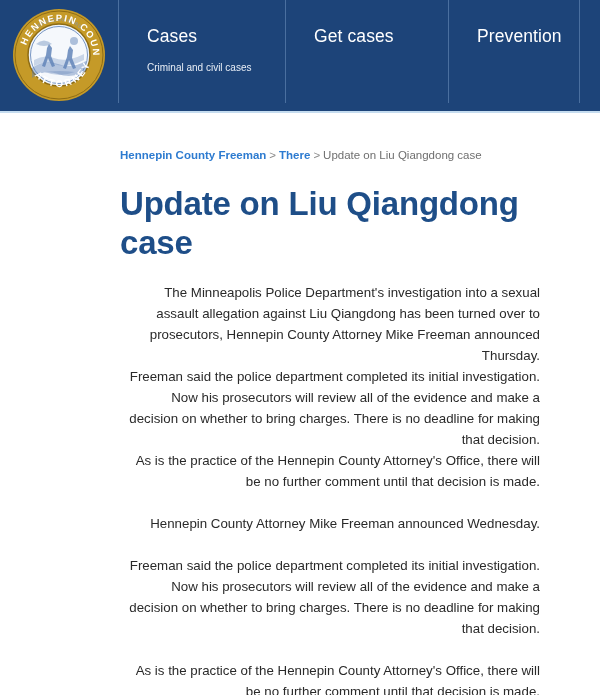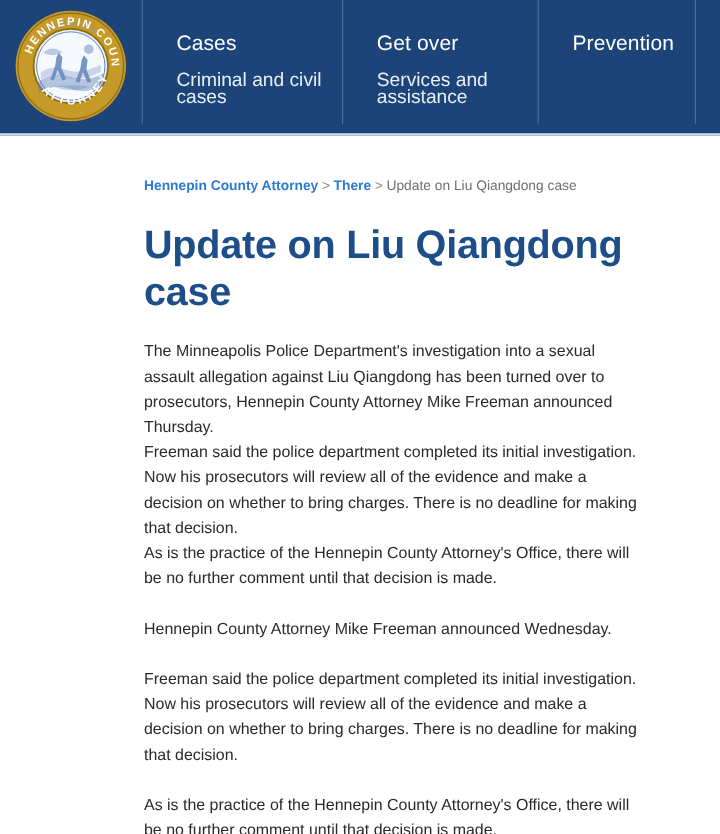--- a/index.html
+++ b/index.html
@@ -86,21 +86,21 @@
 
   .nav-title {
     color: #ffffff;
     font-size: 17.5px;
     line-height: 20px;
     letter-spacing: 0.1px;
     display: block;
   }
   .nav-sub {
     color: #e8eef6;
-    font-size: 16px;
+    font-size: 10px;
     line-height: 14px;
     display: block;
     margin-top: 15px;
   }
 
   
   .content {
     padding: 0 0 0 120px;
     box-sizing: border-box;
   }
@@ -139,20 +139,21 @@
 
   .article {
     margin-top: 20px;
     width: 420px;
   }
   .article p {
     margin: 0;
     color: #2a2a2a;
     font-size: 13.3px;
     line-height: 21px;
+    text-align: right;
   }
   .article p.gap {
     margin-top: 21px;
   }
 </style>
 </head>
 <body>
 
 <header class="site-header">
 
@@ -194,33 +195,32 @@
       </svg>
     </div>
   </div>
 
   <ul class="nav-list">
     <li class="nav-item w1">
       <span class="nav-title">Cases</span>
       <span class="nav-sub">Criminal and civil cases</span>
     </li>
     <li class="nav-item w2">
-      <span class="nav-title">Get over</span>
-      <span class="nav-sub">Services and assistance</span>
+      <span class="nav-title">Get cases</span>
     </li>
     <li class="nav-item w3">
       <span class="nav-title">Prevention</span>
     </li>
   </ul>
 </header>
 
 <main class="content">
 
   <nav class="breadcrumb">
-    <a class="crumb-link">Hennepin County Attorney</a><span class="crumb-sep">&gt;</span><a class="crumb-link">There</a><span class="crumb-sep">&gt;</span><span class="crumb-current">Update on Liu Qiangdong case</span>
+    <a class="crumb-link">Hennepin County Freeman</a><span class="crumb-sep">&gt;</span><a class="crumb-link">There</a><span class="crumb-sep">&gt;</span><span class="crumb-current">Update on Liu Qiangdong case</span>
   </nav>
 
   <h1 class="page-title">Update on Liu Qiangdong case</h1>
 
   <div class="article">
     <p>The Minneapolis Police Department's investigation into a sexual assault allegation against Liu Qiangdong has been turned over to prosecutors, Hennepin County Attorney Mike Freeman announced Thursday.</p>
     <p>Freeman said the police department completed its initial investigation. Now his prosecutors will review all of the evidence and make a decision on whether to bring charges. There is no deadline for making that decision.</p>
     <p>As is the practice of the Hennepin County Attorney's Office, there will be no further comment until that decision is made.</p>
     <p class="gap">Hennepin County Attorney Mike Freeman announced Wednesday.</p>
     <p class="gap">Freeman said the police department completed its initial investigation. Now his prosecutors will review all of the evidence and make a decision on whether to bring charges. There is no deadline for making that decision.</p>

